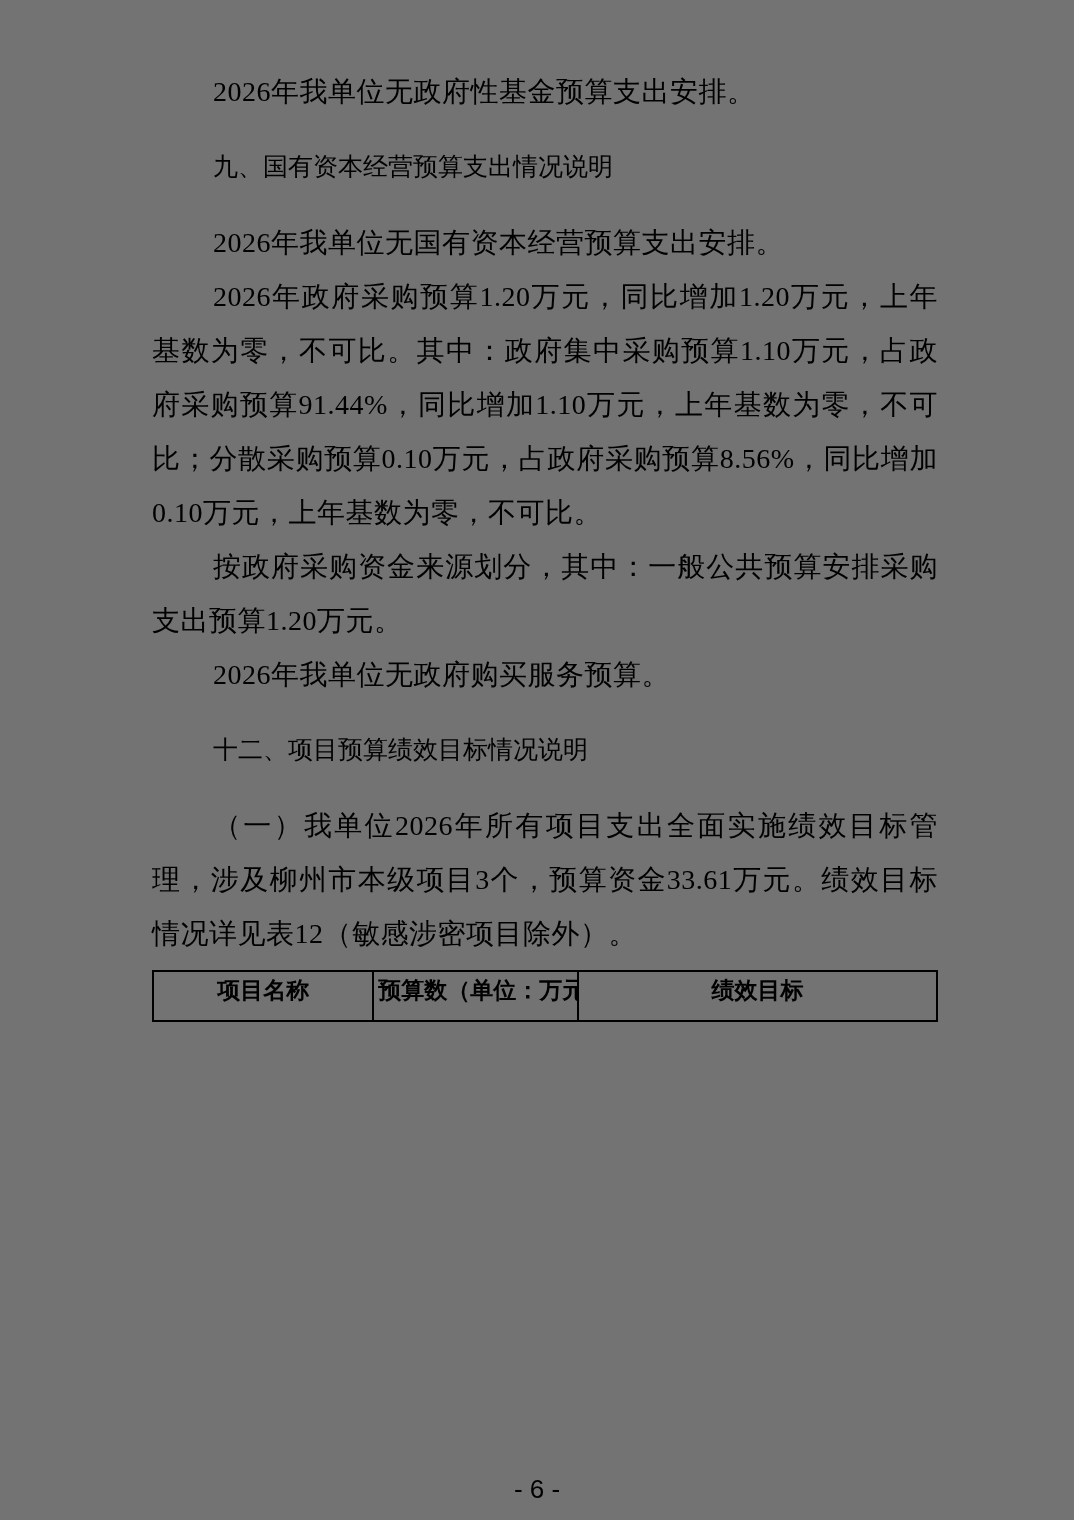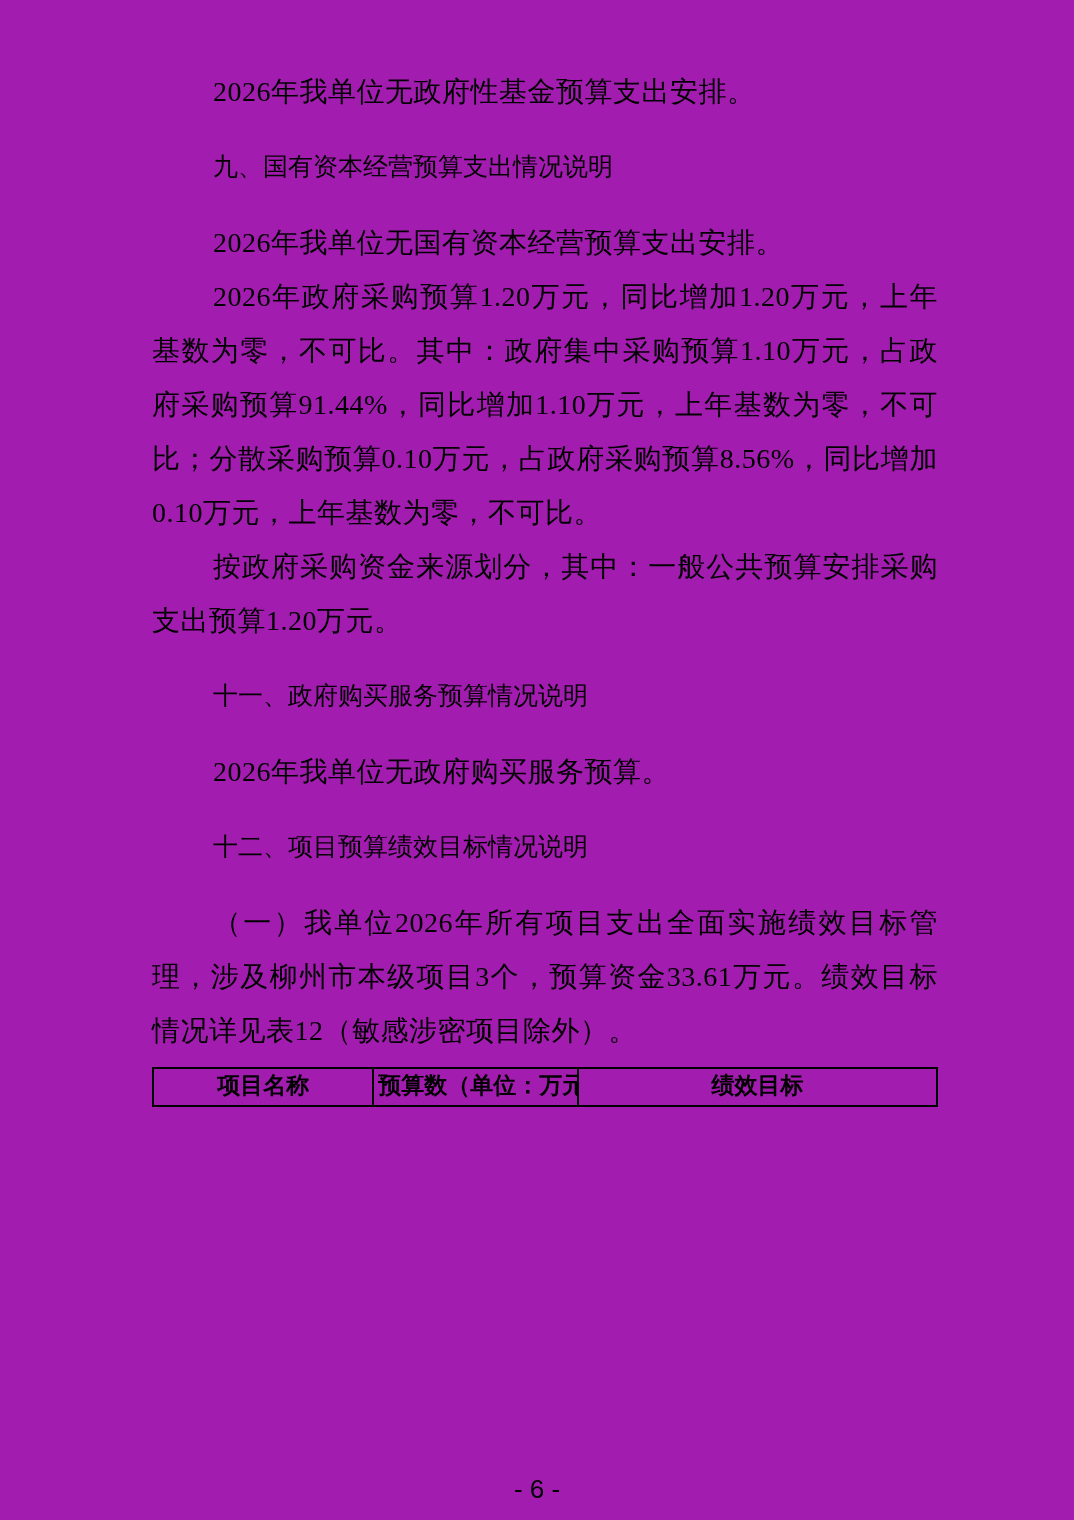--- a/index.html
+++ b/index.html
@@ -4,21 +4,21 @@
 <style>
   html, body {
     margin: 0;
     padding: 0;
     background: #ffffff;
   }
   .page {
     position: relative;
     width: 1074px;
     height: 1520px;
-    background: #a21caf;
+    background: #737373;
     color: #000000;
     overflow: hidden;
   }
   .content {
     position: absolute;
     left: 152px;
     top: 65px;
     width: 786px;
   }
   .para {
@@ -39,27 +39,27 @@
     text-indent: 61px;
   }
   .budget-table {
     width: 100%;
     border-collapse: collapse;
     table-layout: fixed;
     margin-top: 9px;
   }
   .budget-table th {
     border: 2px solid #000000;
-    font-family: Liberation Mono, monospace;
+    font-family: Liberation Serif, serif;
     font-weight: 700;
     font-size: 23px;
     line-height: 1;
     text-align: center;
     vertical-align: middle;
-    padding: 7px 4px 6px 4px;
+    padding: 7px 4px 18px 4px;
     overflow: hidden;
     white-space: nowrap;
   }
   .col-project { width: 28.1%; }
   .col-budget  { width: 26.1%; }
   .col-target  { width: 45.8%; }
   .page-number {
     position: absolute;
     left: 0;
     right: 0;
@@ -82,21 +82,20 @@
     <h2 class="heading">九、国有资本经营预算支出情况说明</h2>
 
     <p class="para">2026年我单位无国有资本经营预算支出安排。</p>
 
 
     <p class="para">2026年政府采购预算1.20万元，同比增加1.20万元，上年基数为零，不可比。其中：政府集中采购预算1.10万元，占政府采购预算91.44%，同比增加1.10万元，上年基数为零，不可比；分散采购预算0.10万元，占政府采购预算8.56%，同比增加0.10万元，上年基数为零，不可比。</p>
 
 
     <p class="para">按政府采购资金来源划分，其中：一般公共预算安排采购支出预算1.20万元。</p>
 
-    <h2 class="heading">十一、政府购买服务预算情况说明</h2>
 
     <p class="para">2026年我单位无政府购买服务预算。</p>
 
     <h2 class="heading">十二、项目预算绩效目标情况说明</h2>
 
     <p class="para">（一）我单位2026年所有项目支出全面实施绩效目标管理，涉及柳州市本级项目3个，预算资金33.61万元。绩效目标情况详见表12（敏感涉密项目除外）。</p>
 
 
     <table class="budget-table">
       <colgroup>

